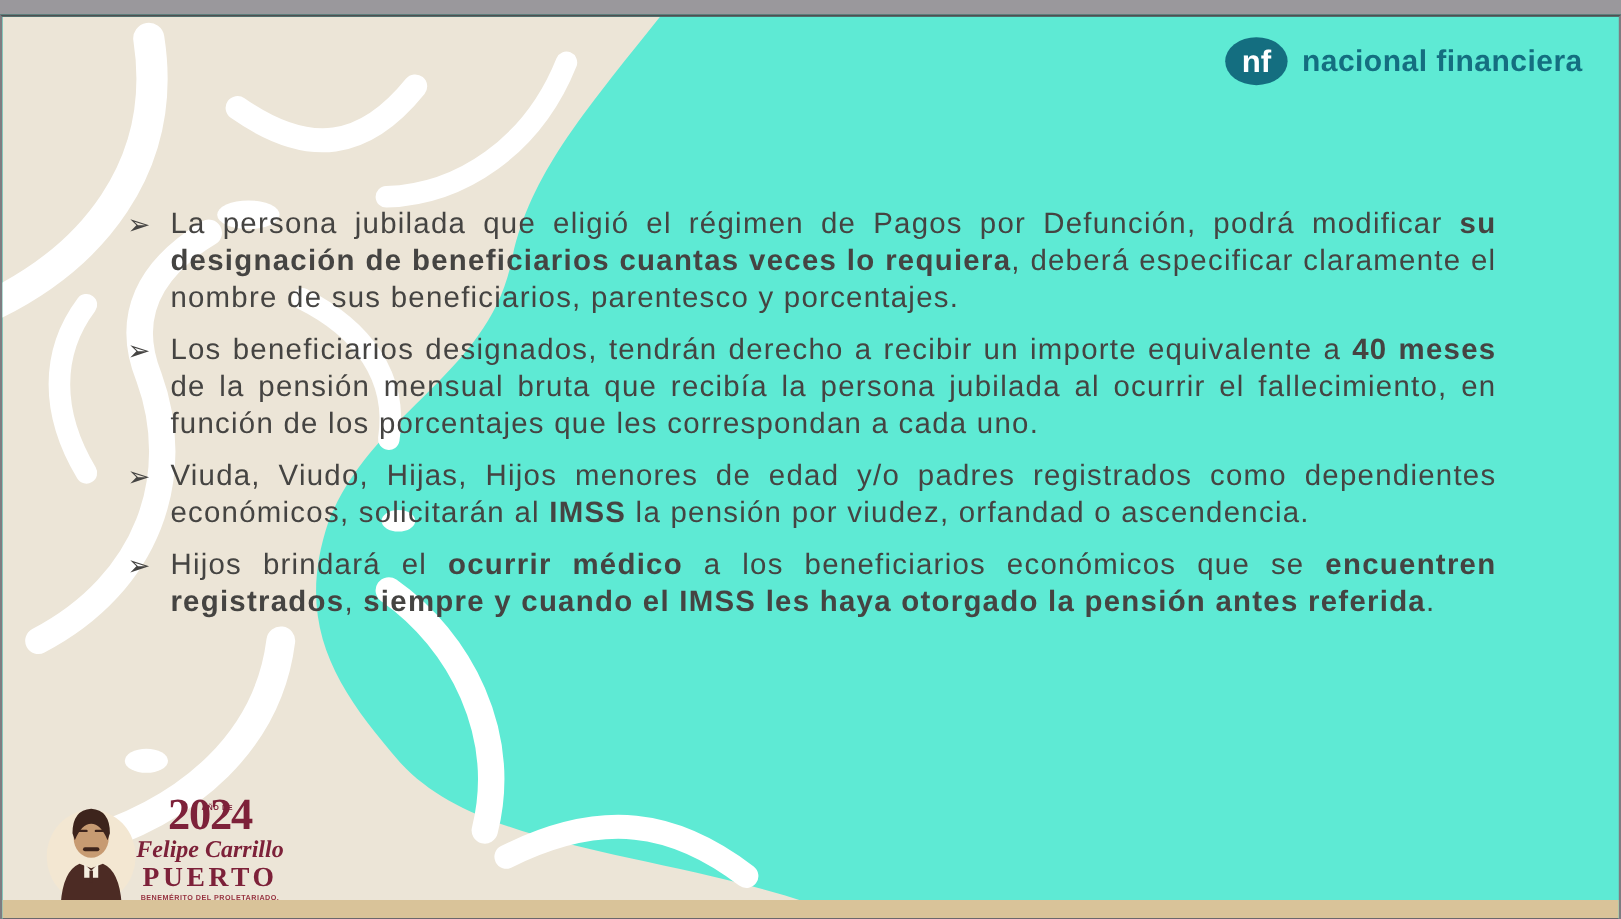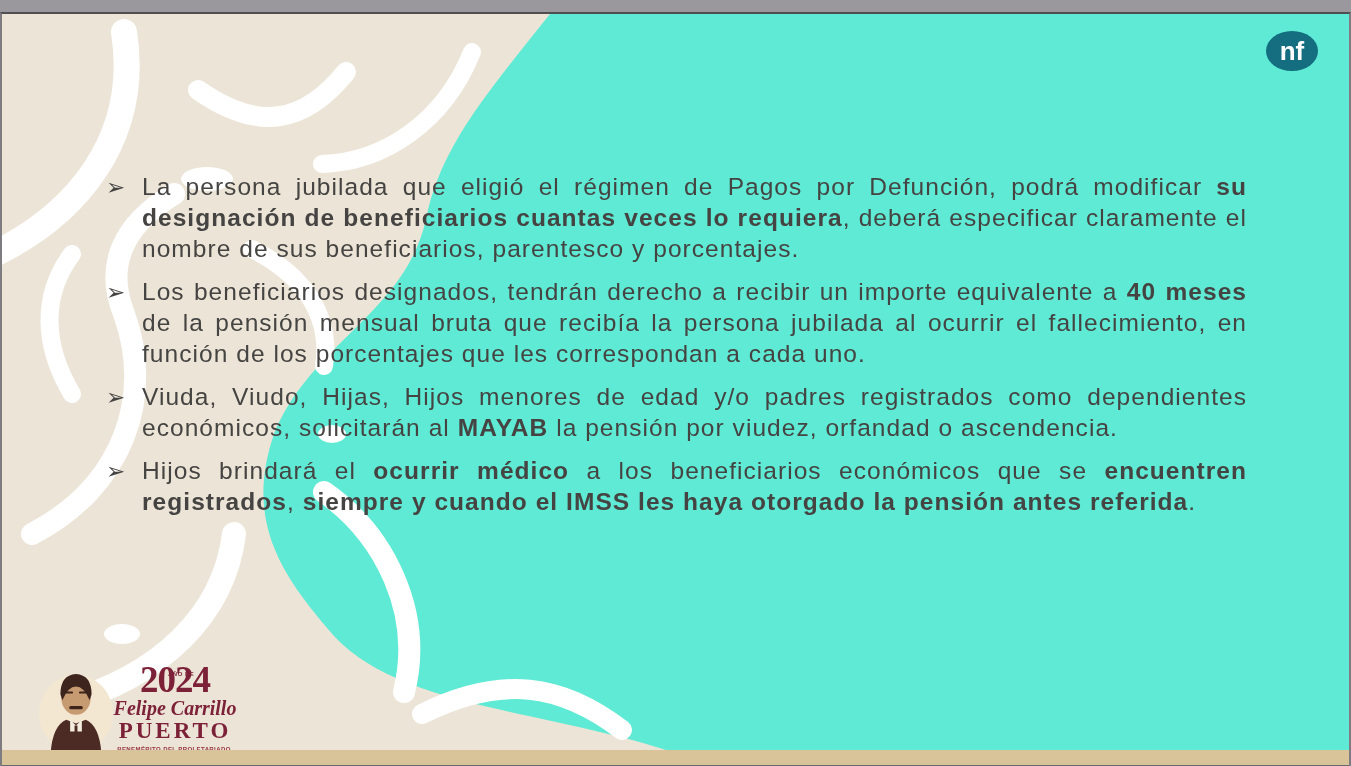--- a/index.html
+++ b/index.html
@@ -82,35 +82,36 @@
     </g>
   </svg>
 
   <div class="content">
 
     <div class="brand">
       <svg width="54" height="42" viewBox="0 0 54 42" aria-hidden="true">
         <ellipse cx="27" cy="21" rx="26" ry="20" fill="#146e80"></ellipse>
         <text x="27" y="30" text-anchor="middle" font-family="Liberation Sans, sans-serif" font-size="26" font-weight="bold" fill="#ffffff">nf</text>
       </svg>
+      <span class="brand-name">nacional financiera</span>
     </div>
 
 
     <ul class="bullets">
       <li class="bullet">
         <span class="marker">➢</span>
         <span><span>La persona jubilada que eligió el régimen de Pagos por Defunción, podrá modificar </span><b>su designación de beneficiarios cuantas veces lo requiera</b><span>, deberá especificar claramente el nombre de sus beneficiarios, parentesco y porcentajes.</span></span>
       </li>
       <li class="bullet">
         <span class="marker">➢</span>
         <span><span>Los beneficiarios designados, tendrán derecho a recibir un importe equivalente a </span><b>40 meses</b><span> de la pensión mensual bruta que recibía la persona jubilada al ocurrir el fallecimiento, en función de los porcentajes que les correspondan a cada uno.</span></span>
       </li>
       <li class="bullet">
         <span class="marker">➢</span>
-        <span><span>Viuda, Viudo, Hijas, Hijos menores de edad y/o padres registrados como dependientes económicos, solicitarán al </span><b>MAYAB</b><span> la pensión por viudez, orfandad o ascendencia.</span></span>
+        <span><span>Viuda, Viudo, Hijas, Hijos menores de edad y/o padres registrados como dependientes económicos, solicitarán al </span><b>IMSS</b><span> la pensión por viudez, orfandad o ascendencia.</span></span>
       </li>
       <li class="bullet">
         <span class="marker">➢</span>
         <span><span>Hijos brindará el </span><b>ocurrir médico</b><span> a los beneficiarios económicos que se </span><b>encuentren registrados</b><span>, </span><b>siempre y cuando el IMSS les haya otorgado la pensión antes referida</b><span>.</span></span>
       </li>
     </ul>
 
     <div class="footer-logo">
       <svg class="portrait" viewBox="0 0 80 92" aria-hidden="true">
         <ellipse cx="40" cy="52" rx="38" ry="40" fill="#f3e7d2"></ellipse>

